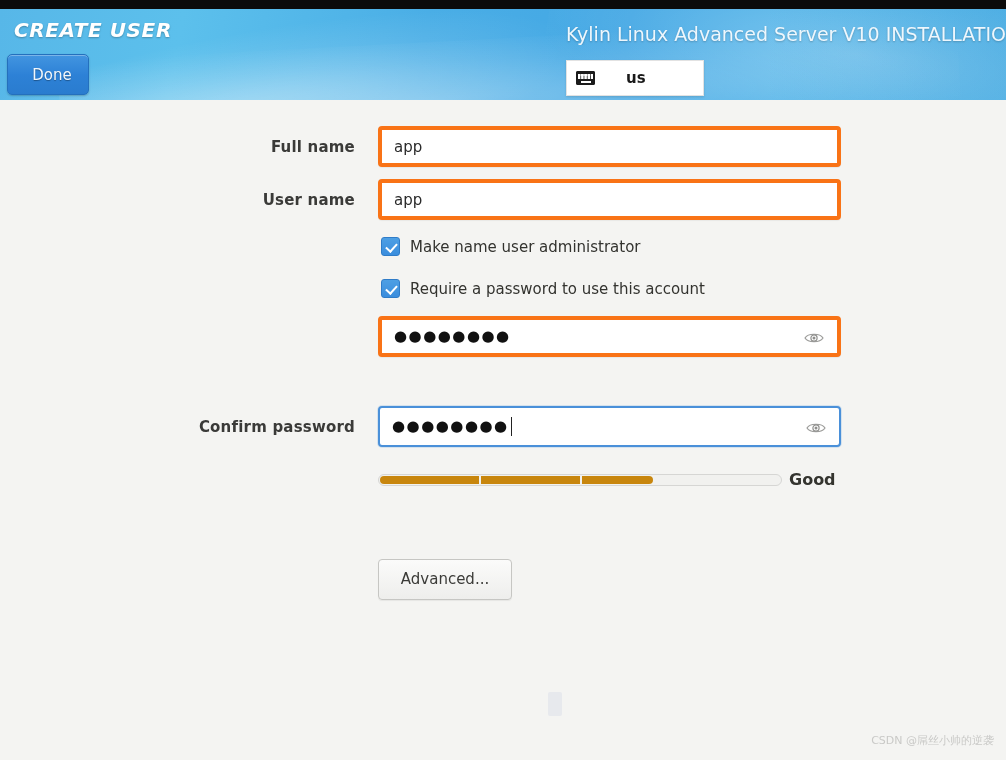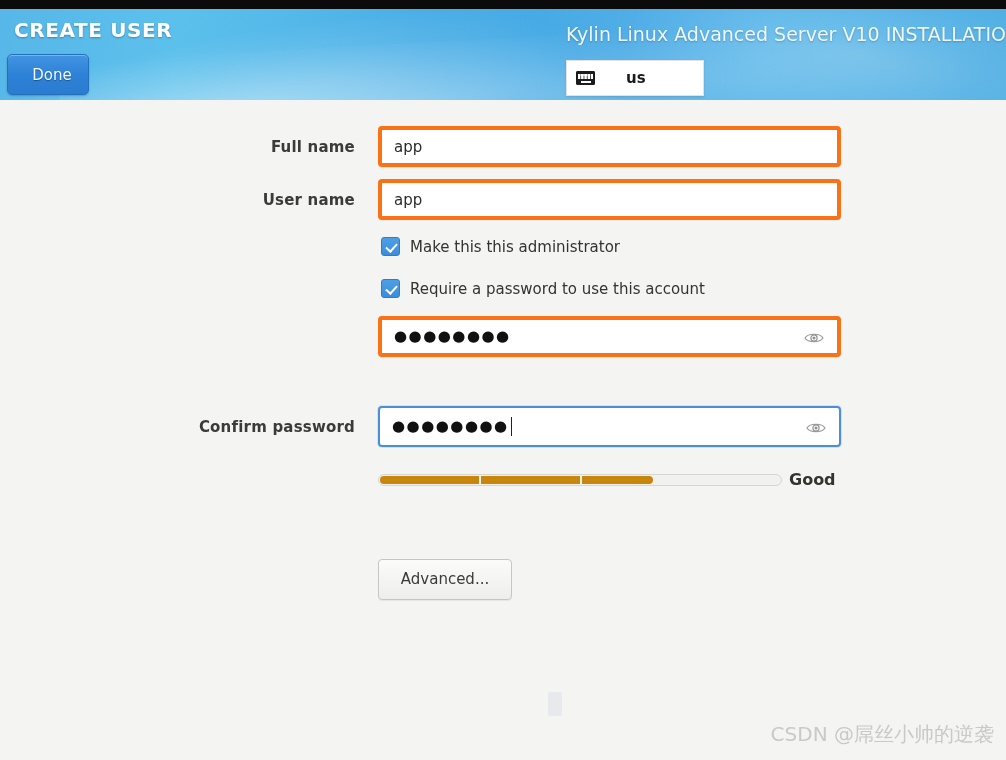--- a/index.html
+++ b/index.html
@@ -70,20 +70,21 @@
 
   .spoke-title {
     position: absolute;
     left: 14px; top: 9px;
     font-size: 20px;
     font-weight: bold;
     letter-spacing: 0.6px;
     color: #ffffff;
     text-shadow: 0 1px 2px rgba(0,0,0,0.28);
     white-space: nowrap;
+    font-style: italic;
   }
 
   .done-button {
     position: absolute;
     left: 7px; top: 45px;
     width: 82px; height: 41px;
     border: 1px solid #2470bd;
     border-radius: 5px;
     background: linear-gradient(to bottom, #4295e0 0%, #2d81d6 52%, #2a7ccf 100%);
     color: #f2f7fc;
@@ -313,21 +314,21 @@
     box-sizing: border-box;
     cursor: pointer;
     box-shadow: 0 1px 1px rgba(0,0,0,0.06);
   }
 
   
   .watermark {
     position: absolute;
     right: 12px;
     bottom: 12px;
-    font-size: 20px;
+    font-size: 11px;
     color: #c9c9c7;
     white-space: nowrap;
     user-select: none;
   }
   .ghost-mark {
     position: absolute;
     left: 548px;
     top: 592px;
     width: 14px;
     height: 24px;
@@ -367,21 +368,21 @@
       <span>app</span>
     </div>
 
     <div class="field-label" style="left:55px; top:91px;">User name</div>
     <div class="text-input" style="top:79px;">
       <span>app</span>
     </div>
 
     <div class="check-row" style="top:137px;">
       <span class="checkbox"></span>
-      <span class="check-label">Make this this administrator</span>
+      <span class="check-label">Make name user administrator</span>
     </div>
 
     <div class="check-row" style="top:179px;">
       <span class="checkbox"></span>
       <span class="check-label">Require a password to use this account</span>
     </div>
 
     <div class="text-input" style="top:216px;">
       <span class="pw-dots">●●●●●●●●</span>
       <span class="eye-icon">

